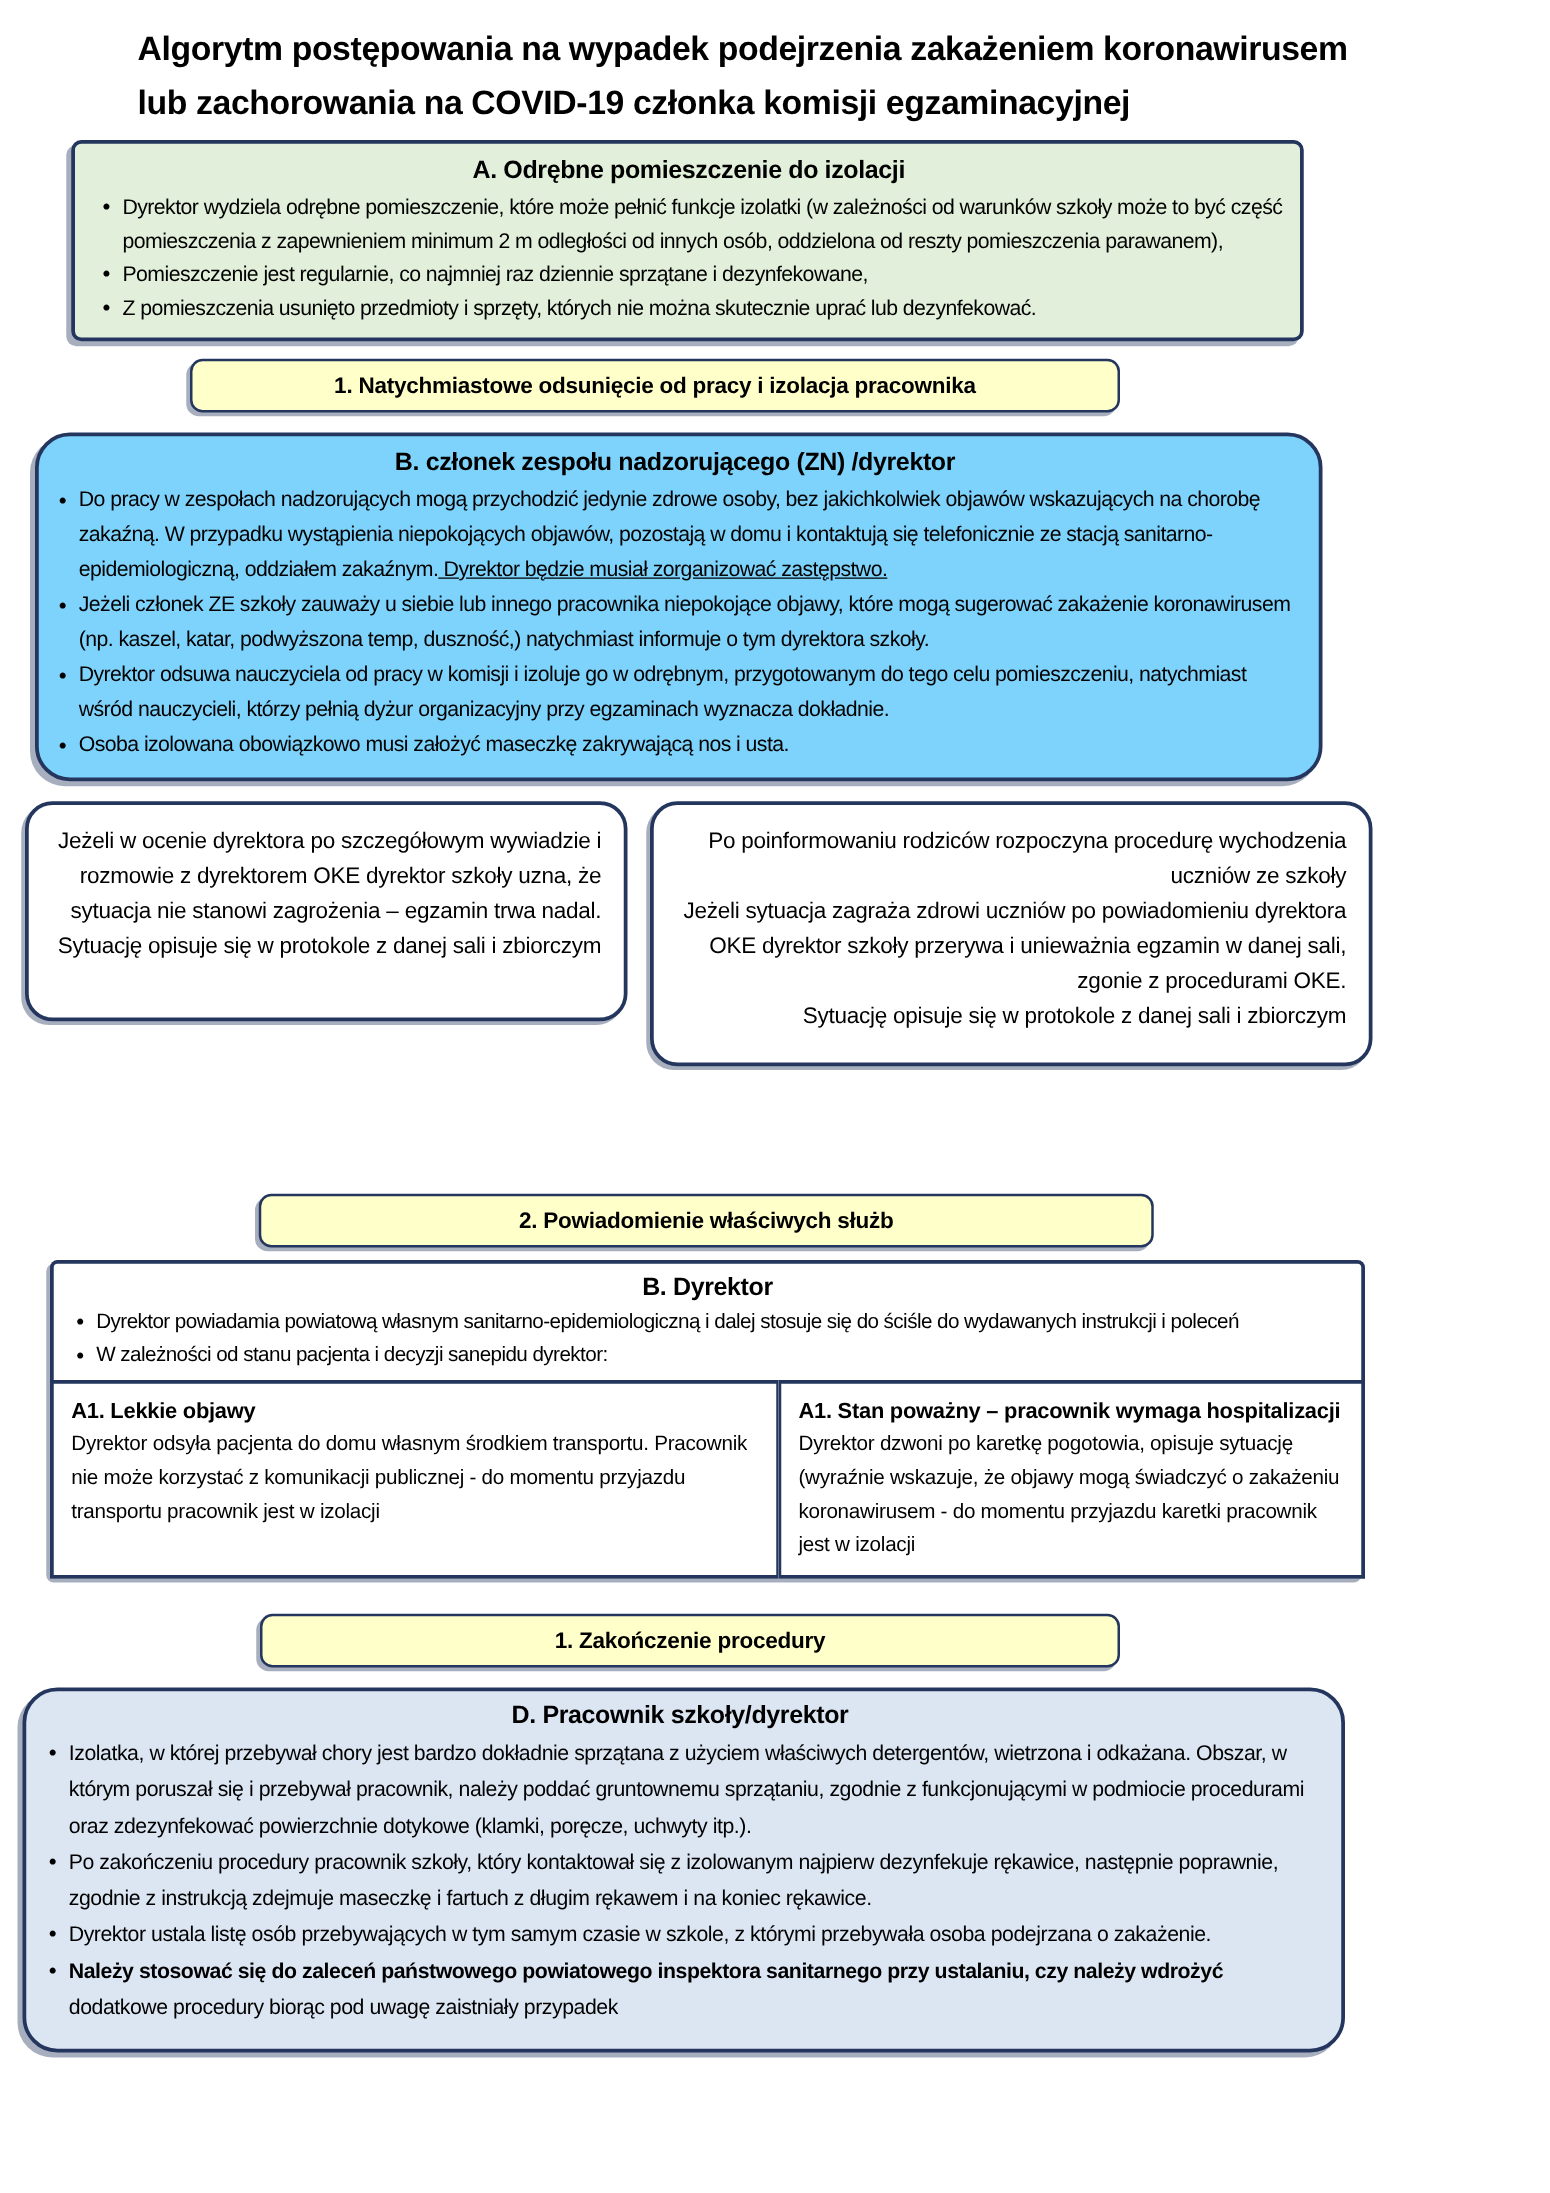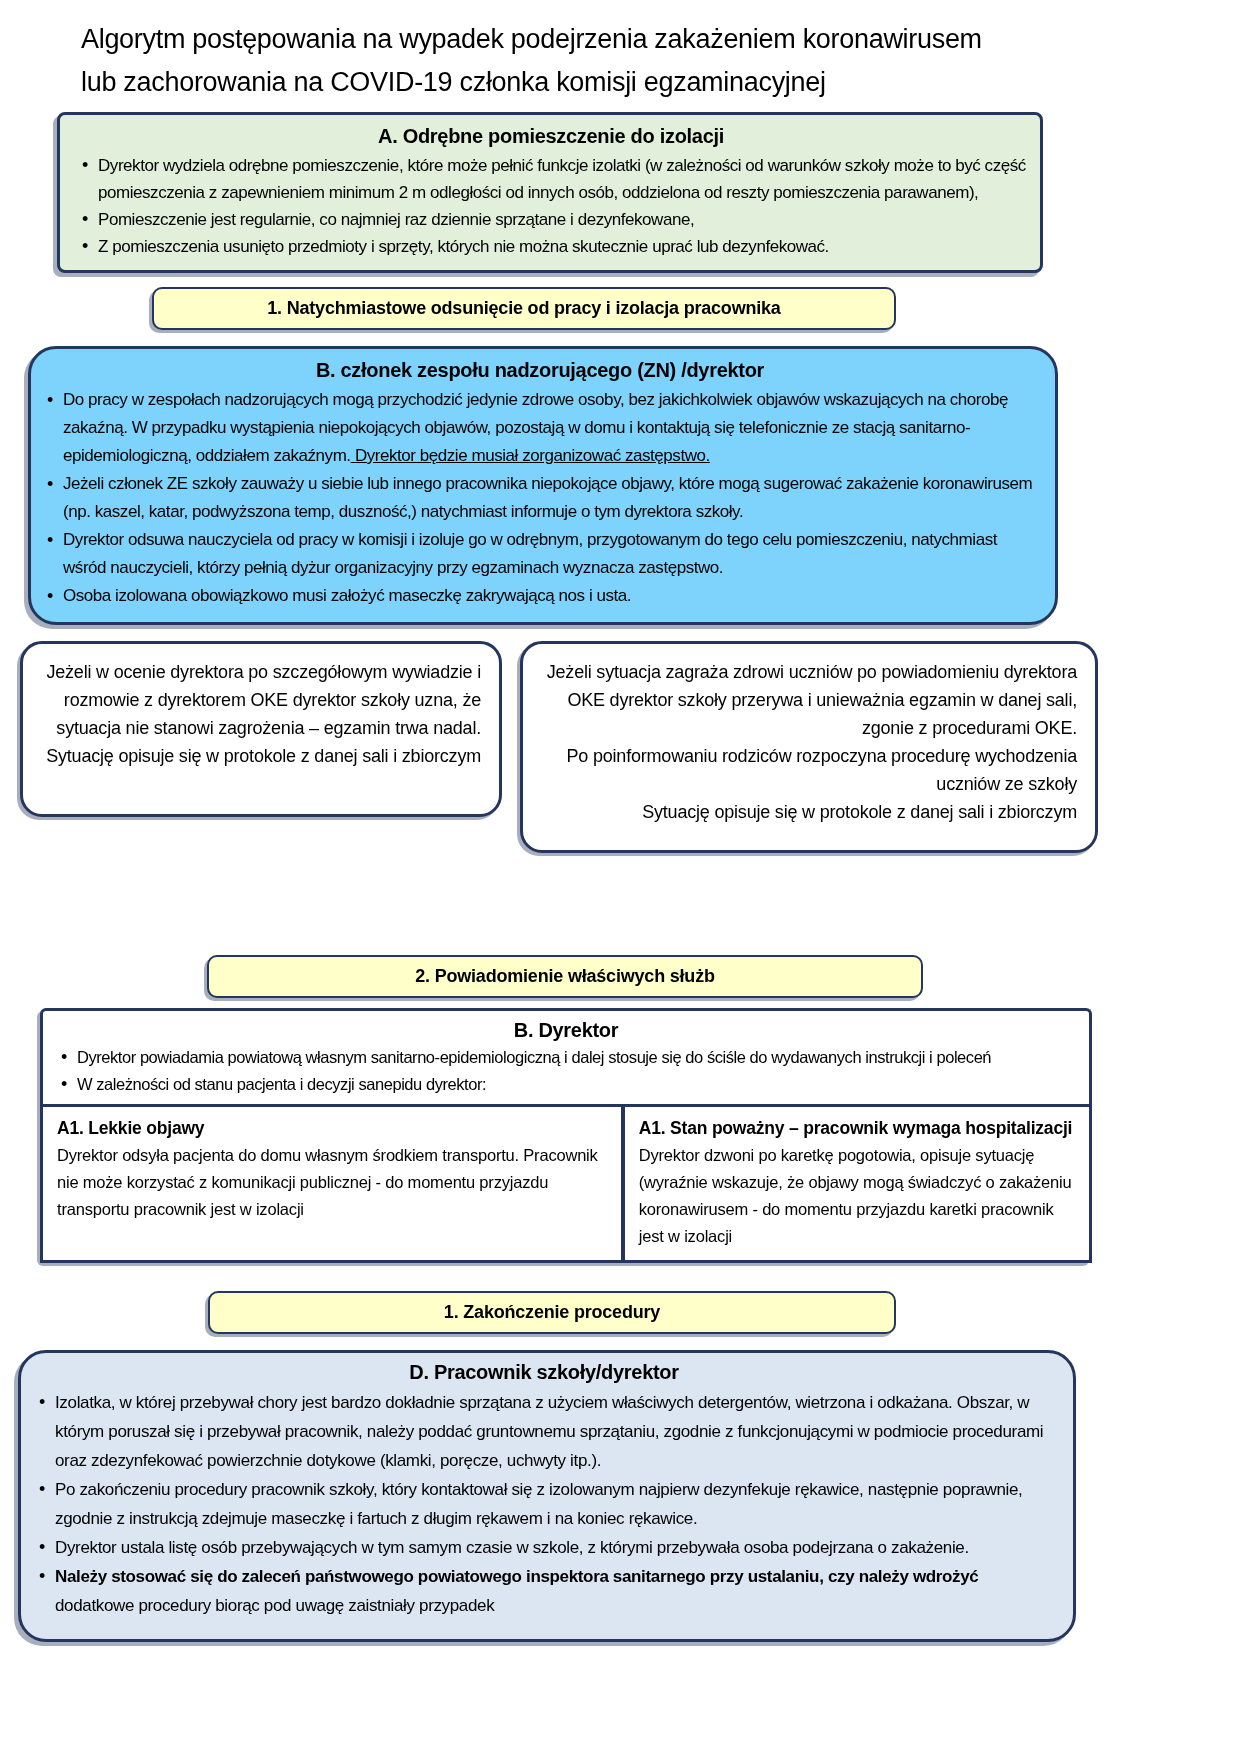--- a/index.html
+++ b/index.html
@@ -1,21 +1,21 @@
 <!DOCTYPE html>
 <html><head>
 <meta charset="utf-8">
 <style>
   html,body{margin:0;padding:0;}
   body{width:1240px;height:1754px;background:#ffffff;overflow:hidden;
        font-family:"Liberation Sans",sans-serif;color:#000;}
   *{box-sizing:border-box;}
 
-  .title{padding-top:18px;margin-left:81px;width:990px;
-         font-size:27px;font-weight:normal;line-height:43px;letter-spacing:-0.3px;}
+  .title{padding-top:18px;margin-left:110px;width:990px;
+         font-size:27px;font-weight:bold;line-height:43px;letter-spacing:-0.3px;}
 
   
   .bigbox{border:3px solid #24365E;box-shadow:-4px 4px 0 rgba(36,54,94,0.40);}
   .box-header{text-align:center;font-weight:bold;font-size:20px;margin:2px 0 4px;letter-spacing:-0.3px;}
 
   ul.bullets{margin:0;padding:0;list-style:none;}
   .bullets li{position:relative;padding-left:22px;font-size:17px;line-height:27px;letter-spacing:-0.45px;}
   .bullets li::before{content:"\2022";position:absolute;left:6px;font-size:18px;}
 
   .box-a{margin:8px 0 0 57px;width:986px;border-radius:8px;background:#E2EFDA;
@@ -80,34 +80,34 @@
     </ul>
   </div>
 
   <div class="step step-1">1. Natychmiastowe odsunięcie od pracy i izolacja pracownika</div>
 
   <div class="bigbox box-b">
     <div class="box-header">B. członek zespołu nadzorującego (ZN) /dyrektor</div>
     <ul class="bullets">
       <li><span>Do pracy w zespołach nadzorujących  mogą przychodzić jedynie zdrowe osoby, bez jakichkolwiek objawów wskazujących na chorobę zakaźną. W przypadku wystąpienia niepokojących objawów, pozostają w domu i kontaktują się telefonicznie ze stacją sanitarno-epidemiologiczną, oddziałem zakaźnym.</span><span class="u"> Dyrektor będzie musiał zorganizować zastępstwo.</span></li>
       <li><span>Jeżeli członek ZE szkoły zauważy u siebie lub innego pracownika niepokojące objawy, które mogą sugerować zakażenie koronawirusem  (np. kaszel, katar, podwyższona temp, duszność,)  natychmiast informuje o tym dyrektora szkoły.</span></li>
-      <li><span>Dyrektor odsuwa nauczyciela od pracy w komisji  i izoluje go w odrębnym, przygotowanym do tego celu pomieszczeniu, natychmiast wśród nauczycieli, którzy pełnią dyżur organizacyjny przy egzaminach wyznacza zastępstwo.</span></li>
+      <li><span>Dyrektor odsuwa nauczyciela od pracy w komisji  i izoluje go w odrębnym, przygotowanym do tego celu pomieszczeniu, natychmiast wśród nauczycieli, którzy pełnią dyżur organizacyjny przy egzaminach wyznacza dokładnie.</span></li>
       <li><span>Osoba izolowana obowiązkowo musi założyć maseczkę zakrywającą nos i usta.</span></li>
     </ul>
   </div>
 
 
   <div class="decision-row">
     <div class="decision decision-left">
       <p>Jeżeli w ocenie dyrektora po szczegółowym wywiadzie i rozmowie z dyrektorem  OKE dyrektor szkoły uzna, że sytuacja nie stanowi zagrożenia – egzamin trwa nadal.</p>
       <p>Sytuację opisuje się w protokole z danej sali i zbiorczym</p>
     </div>
     <div class="decision decision-right">
+      <p>Po poinformowaniu rodziców rozpoczyna procedurę wychodzenia uczniów ze szkoły</p>
       <p>Jeżeli sytuacja zagraża zdrowi uczniów po powiadomieniu dyrektora OKE dyrektor szkoły przerywa i unieważnia egzamin w danej sali, zgonie z procedurami OKE.</p>
-      <p>Po poinformowaniu rodziców rozpoczyna procedurę wychodzenia uczniów ze szkoły</p>
       <p>Sytuację opisuje się w protokole z danej sali i zbiorczym</p>
     </div>
   </div>
 
   <div class="step step-3">2. Powiadomienie właściwych służb</div>
 
   <div class="box-dyr">
     <div class="box-header">B. Dyrektor</div>
     <ul class="bullets">
       <li><span>Dyrektor powiadamia powiatową własnym sanitarno-epidemiologiczną i dalej stosuje się do ściśle do wydawanych instrukcji i poleceń</span></li>

